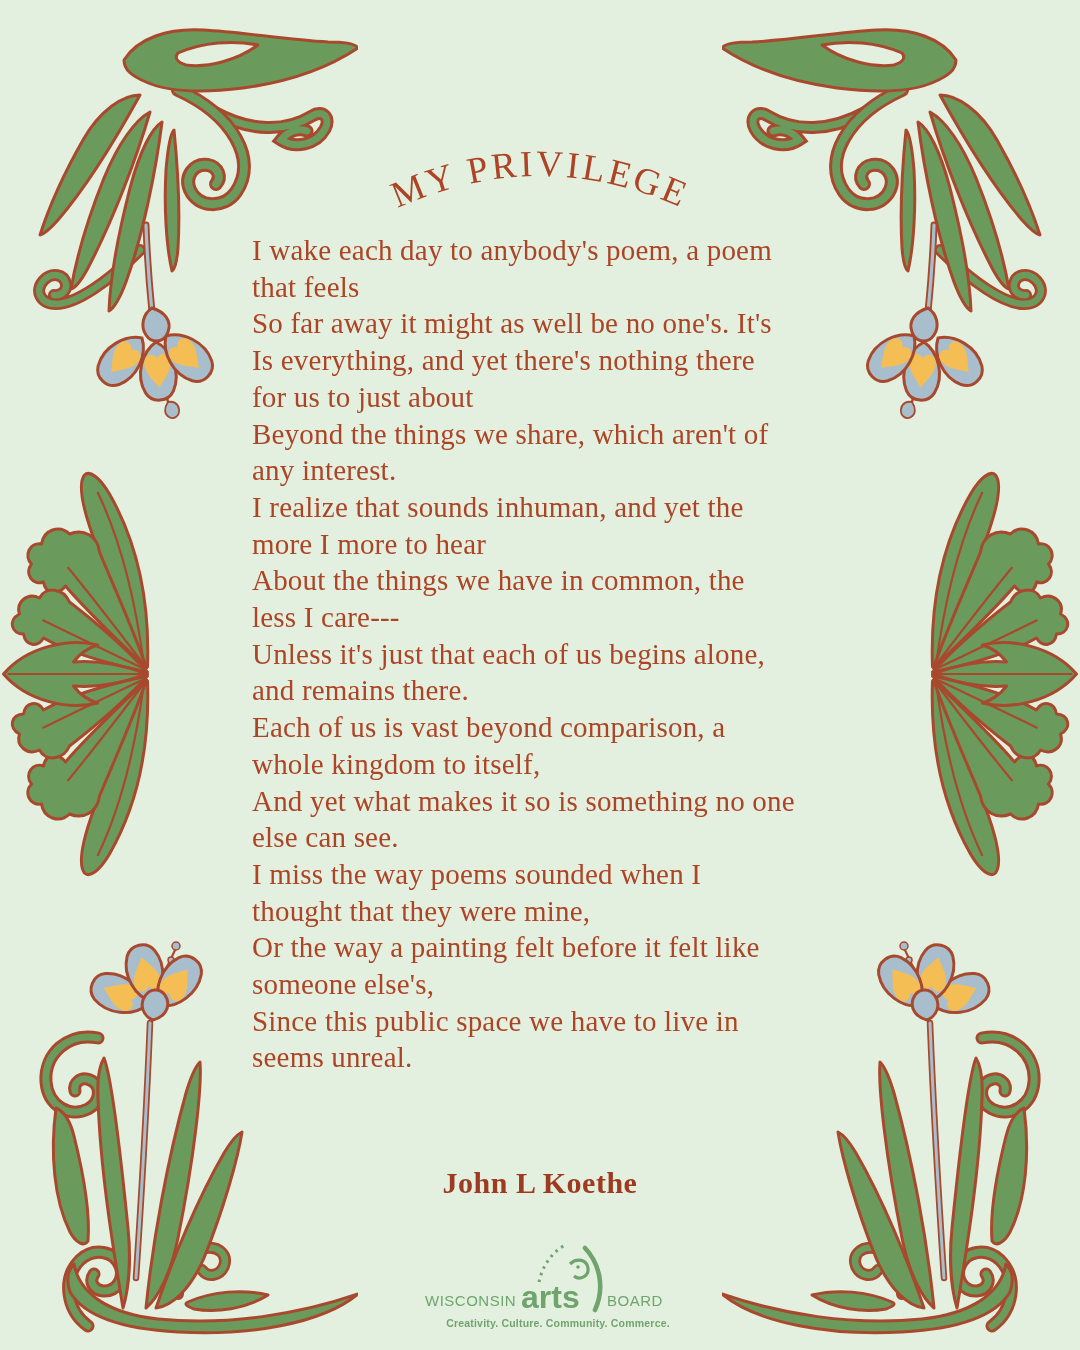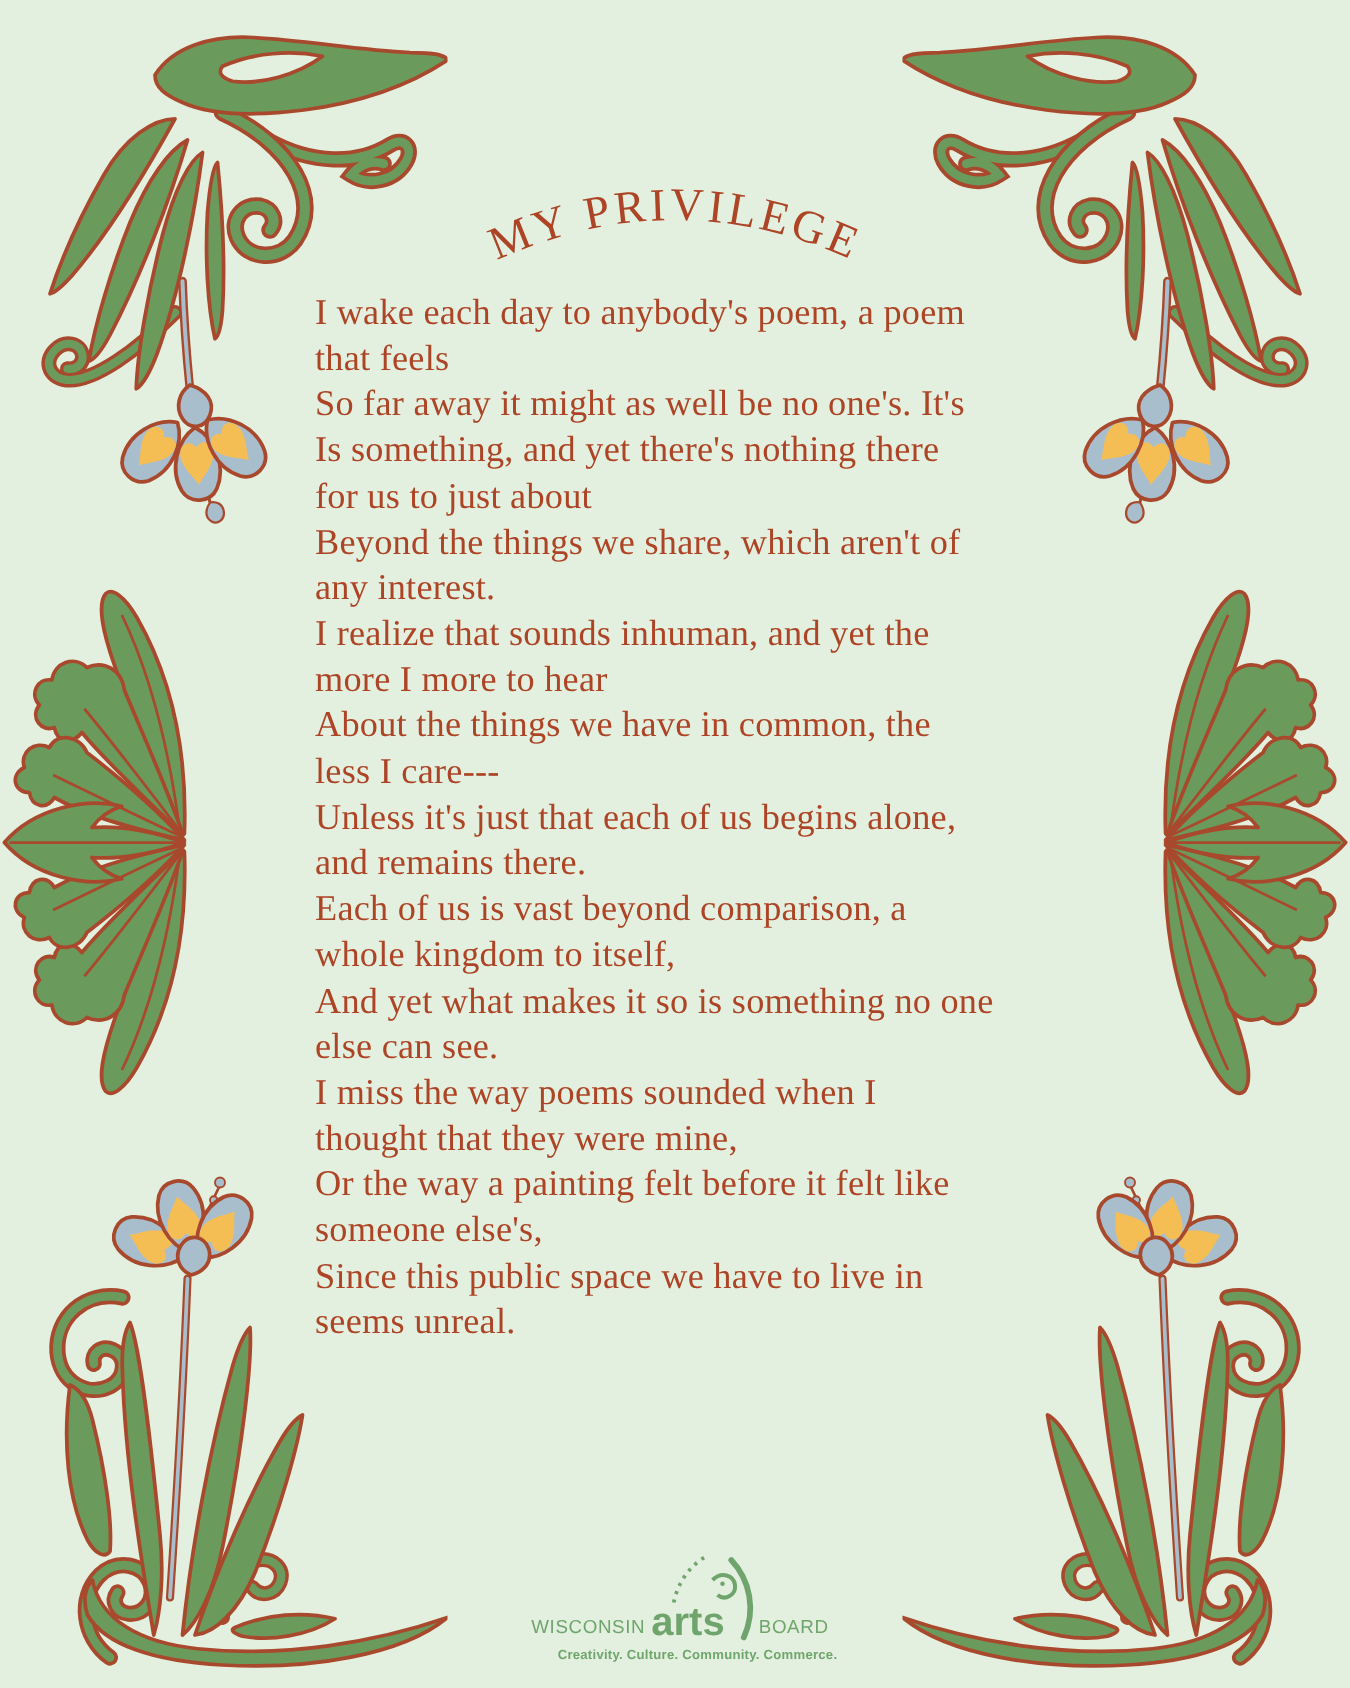--- a/index.html
+++ b/index.html
@@ -177,21 +177,21 @@
       <text style="font-family:'Liberation Serif',serif;font-size:37px;letter-spacing:3px;fill:var(--text-red,#ac4425)">
         <textPath href="#title-arc" startOffset="50%" text-anchor="middle">MY PRIVILEGE</textPath>
       </text>
     </svg>
   </div>
 
   <div class="poem">
     <div class="line">I wake each day to anybody's poem, a poem</div>
     <div class="line">that feels</div>
     <div class="line">So far away it might as well be no one's. It's</div>
-    <div class="line">Is something, and yet there's nothing there</div>
+    <div class="line">Is everything, and yet there's nothing there</div>
     <div class="line">for us to just about</div>
     <div class="line">Beyond the things we share, which aren't of</div>
     <div class="line">any interest.</div>
     <div class="line">I realize that sounds inhuman, and yet the</div>
     <div class="line">more I more to hear</div>
     <div class="line">About the things we have in common, the</div>
     <div class="line">less I care---</div>
     <div class="line">Unless it's just that each of us begins alone,</div>
     <div class="line">and remains there.</div>
     <div class="line">Each of us is vast beyond comparison, a</div>
@@ -199,20 +199,21 @@
     <div class="line">And yet what makes it so is something no one</div>
     <div class="line">else can see.</div>
     <div class="line">I miss the way poems sounded when I</div>
     <div class="line">thought that they were mine,</div>
     <div class="line">Or the way a painting felt before it felt like</div>
     <div class="line">someone else's,</div>
     <div class="line">Since this public space we have to live in</div>
     <div class="line">seems unreal.</div>
   </div>
 
+  <div class="author">John L Koethe</div>
 
   <div class="logo-wrap">
     <svg width="270" height="100" viewBox="0 0 270 100">
 
       <g fill="none" style="stroke:var(--logo-green,#6fa56d)">
         <path d="M116,42 C119,27 128,13 142,5" stroke-width="3" stroke-dasharray="2.5 4.5"></path>
         <path d="M147,24 c7,-7 17,-4 18,4 c1,8 -8,13 -14,8" stroke-width="3.2"></path>
         <circle cx="155" cy="27" r="1.8" style="fill:var(--logo-green,#6fa56d)" stroke="none"></circle>
         <path d="M162,8 C177,24 182,48 172,70" stroke-width="4.6" stroke-linecap="round"></path>
       </g>

